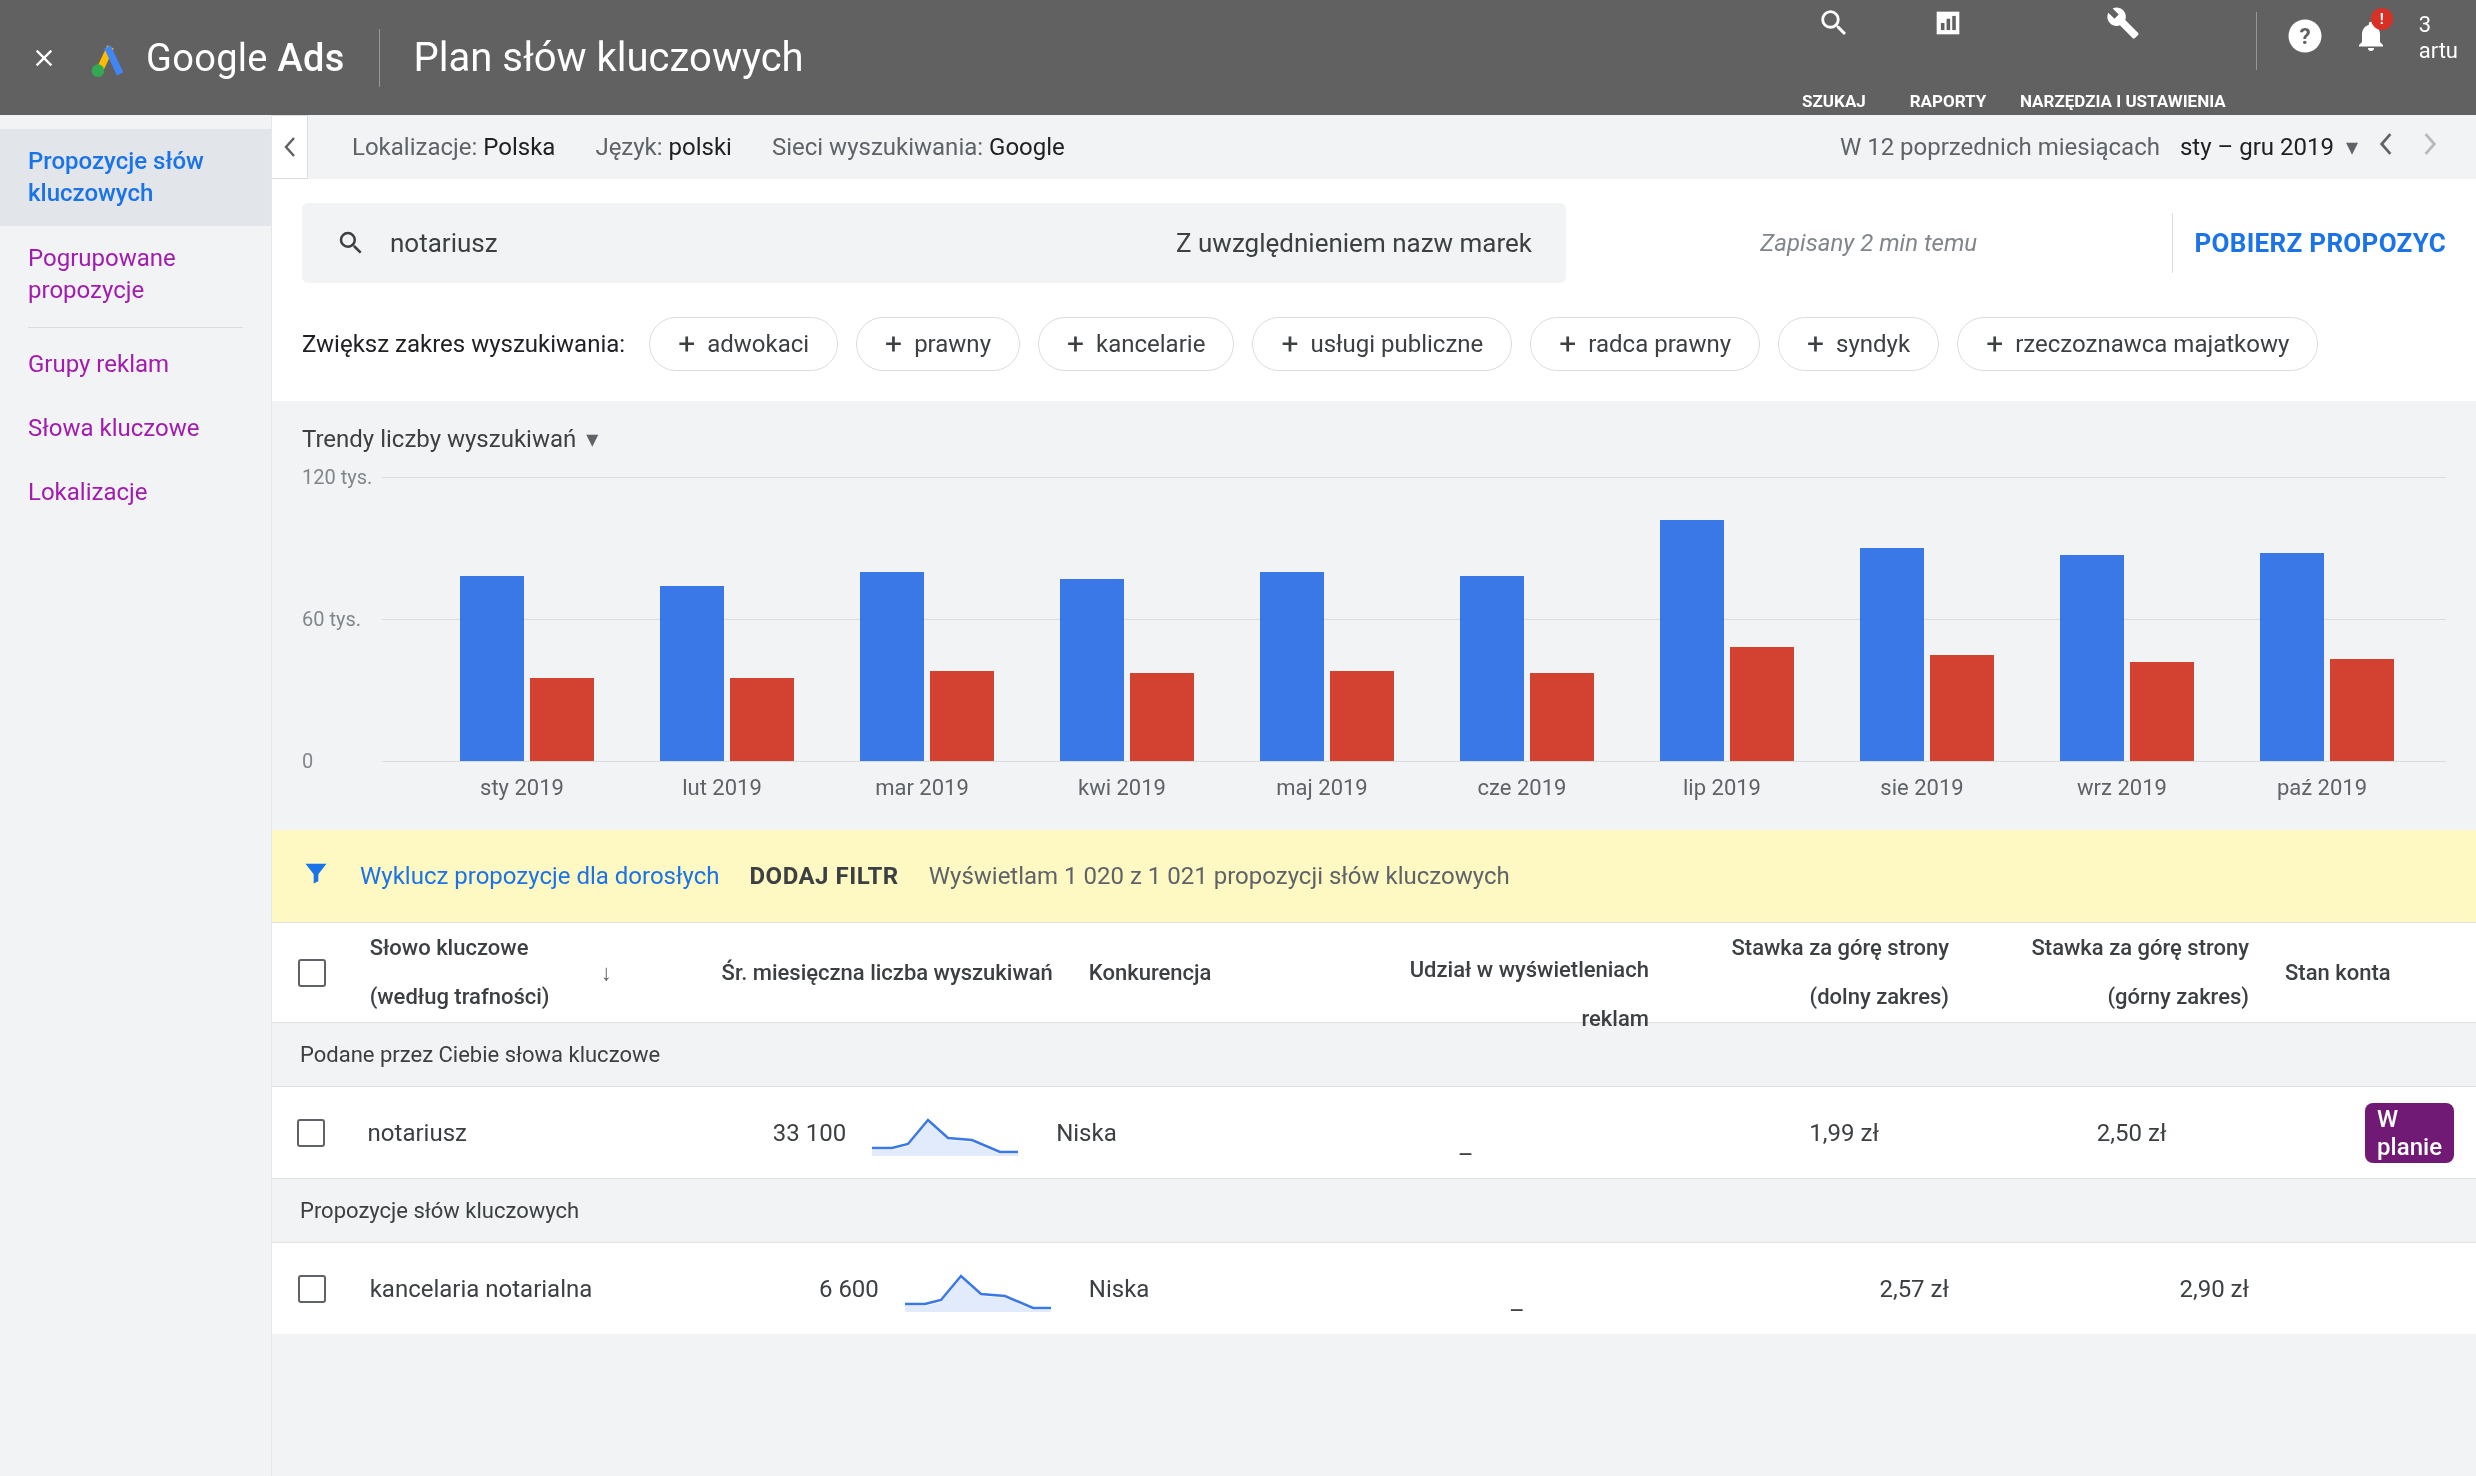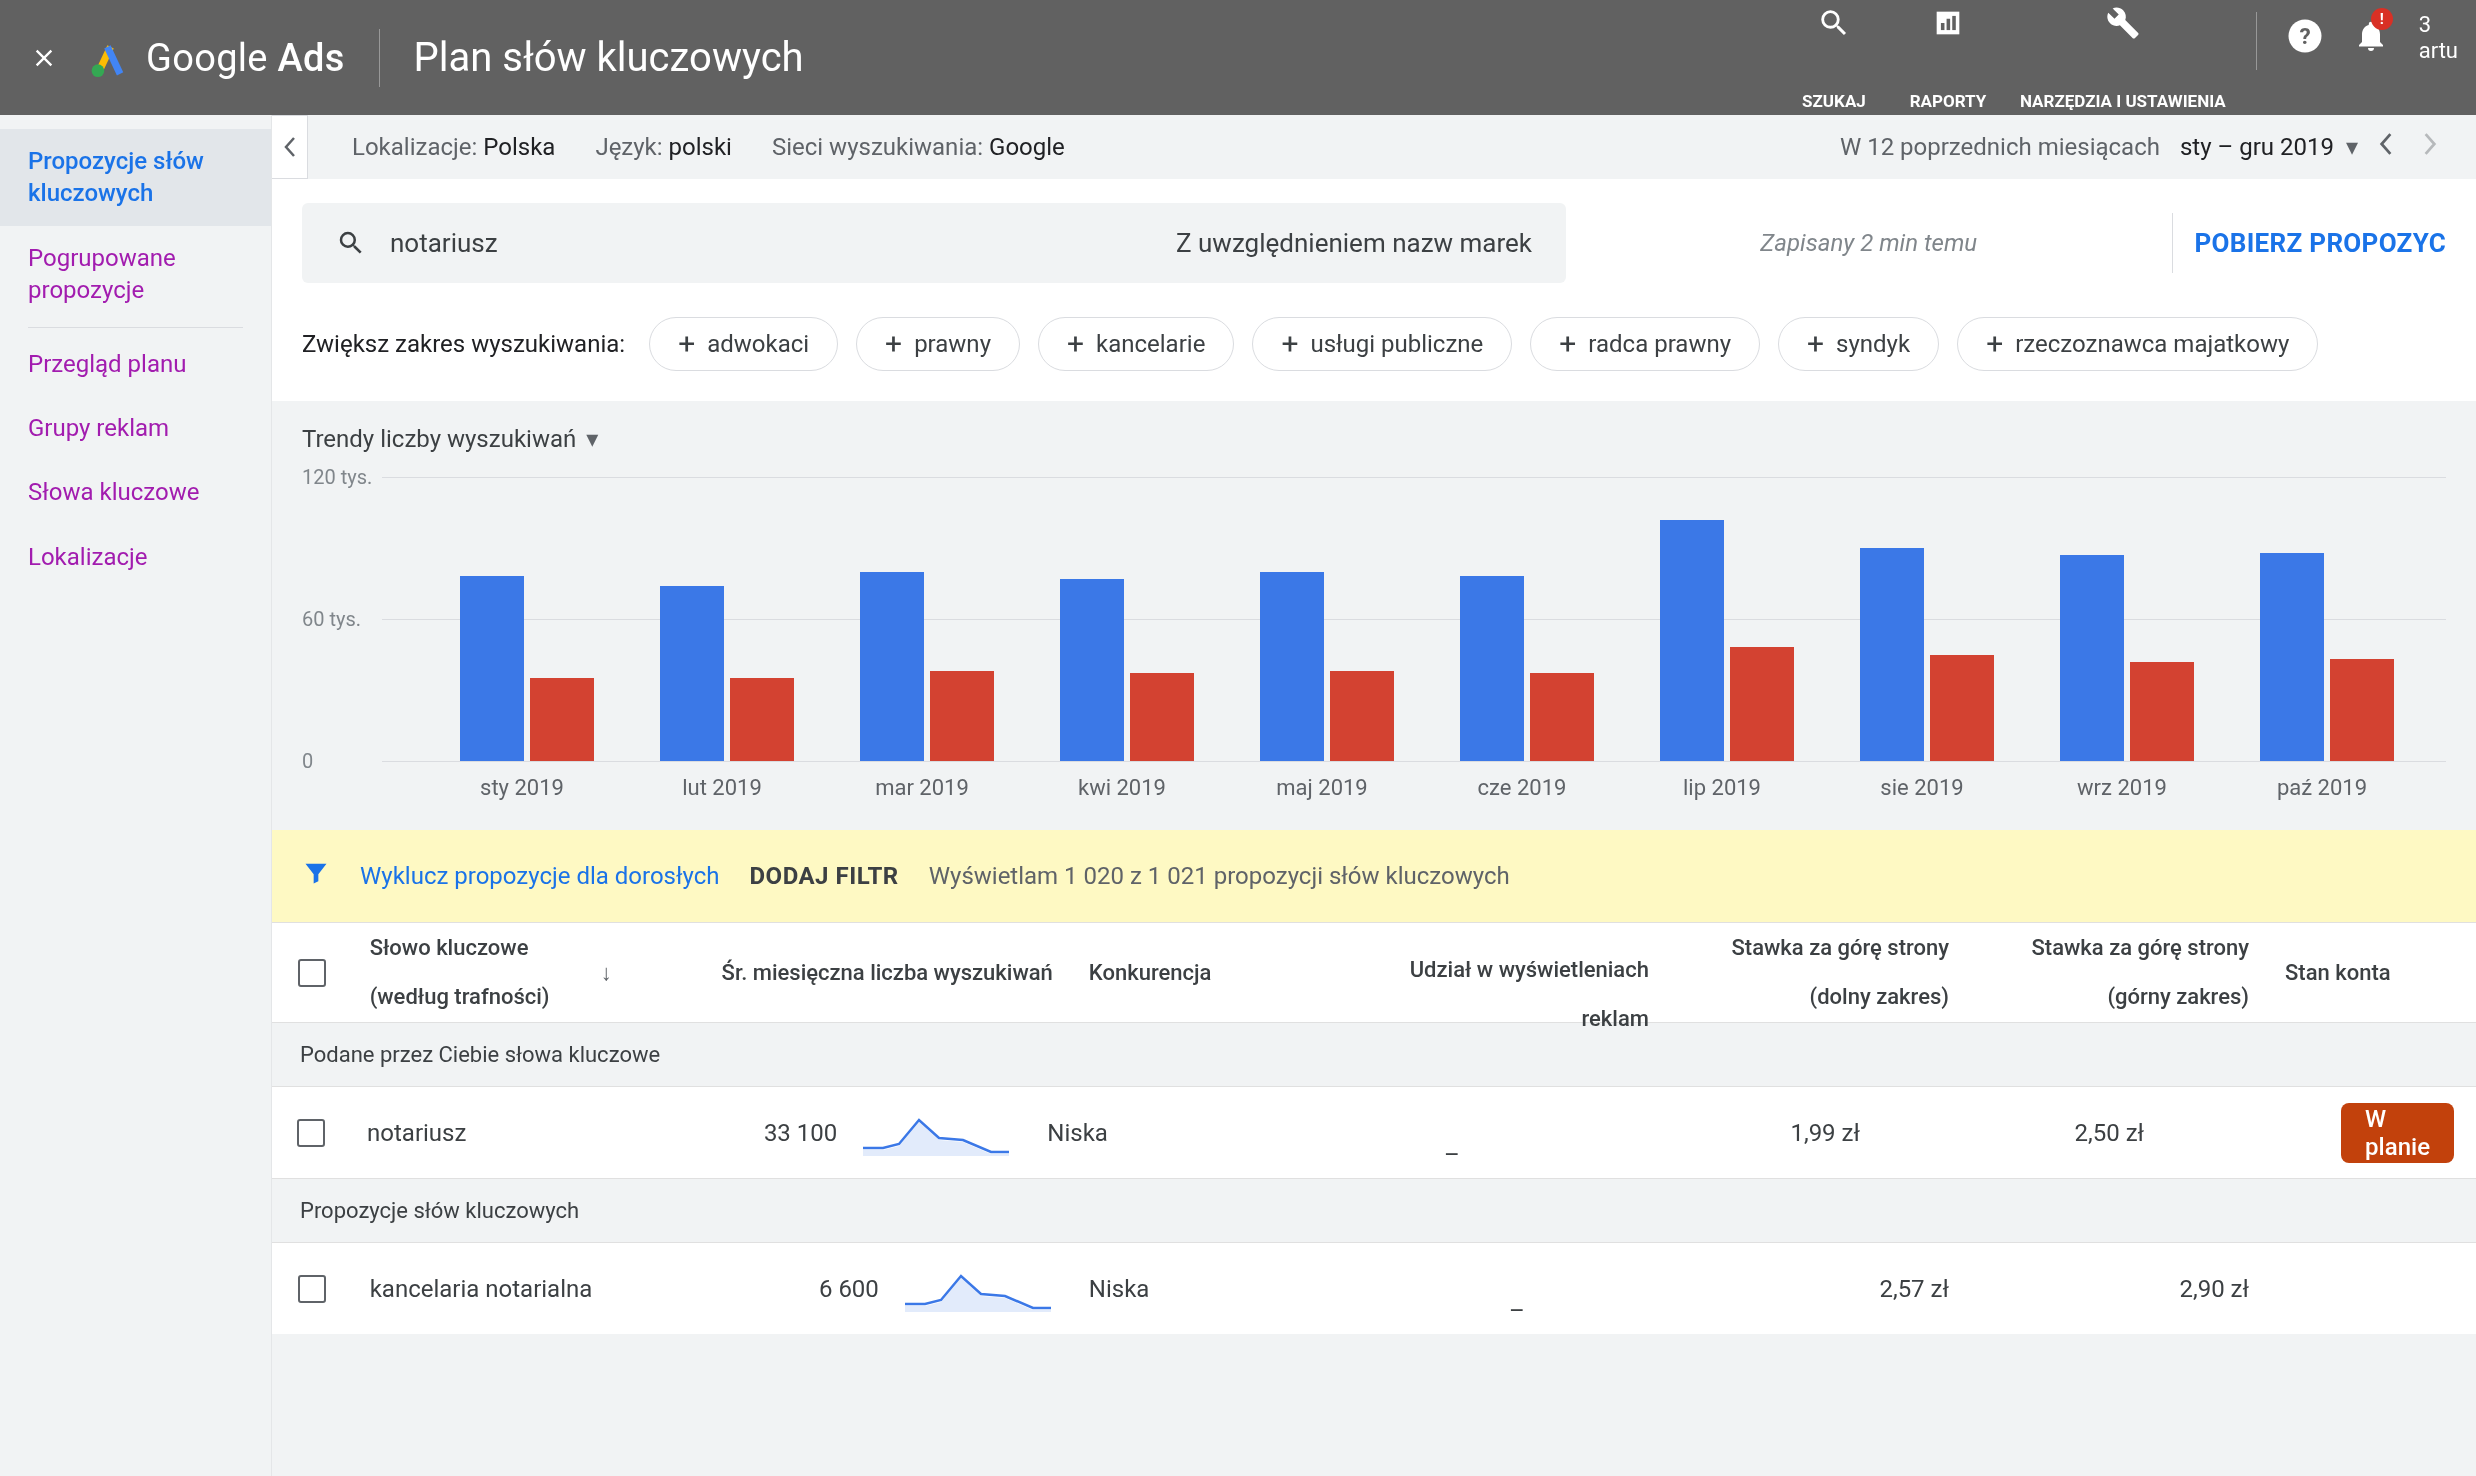--- a/index.html
+++ b/index.html
@@ -121,21 +121,21 @@
   .c-bidlo{width: 302px; justify-content:flex-end;}
   .c-bidhi{width: 302px; justify-content:flex-end;}
   .c-acct{ width: 170px; }
   .c-plan{ flex:1; justify-content:flex-end; padding-right: 22px;}
   .thead .multi { display:flex; flex-direction:column; align-items:flex-end; line-height:1.3; text-align:right; width:100%;gap:20px;}
   .thead .c-kw .multi { align-items:flex-start; text-align:left;}
   .sort-ind { margin-left: 24px; color:#5f6368; }
   .chk { width:28px; height:28px; border:2.5px solid #5f6368; border-radius:3px; cursor:pointer;}
   .section-row { background:#f1f3f4; height:64px; font-size:22px; color:#3c4043; display:flex; align-items:center; padding-left: 28px; border-top:1px solid #e0e0e0;}
   .spark { width: 150px; height: 46px; }
-  .plan-pill { background:#c2410c; color:#fff; height:60px; padding:0 24px; border-radius:8px; display:flex; align-items:center; font-size:24px; font-weight:500;}
+  .plan-pill { background:#701a75; color:#fff; height:60px; padding:0 12px; border-radius:8px; display:flex; align-items:center; font-size:24px; font-weight:500;}
 </style>
 </head>
 <body>
 
 <div class="header">
   <div class="close">
     <svg viewBox="0 0 24 24">
         <path d="M19 6.41 17.59 5 12 10.59 6.41 5 5 6.41 10.59 12 5 17.59 6.41 19 12 13.41 17.59 19 19 17.59 13.41 12z" fill="#fff"></path>
       </svg>
   </div>
@@ -199,21 +199,20 @@
     </div>
   </div>
 </div>
 
 <div class="main">
 
   <div class="sidebar">
     <div class="sidebar-item active">Propozycje słów kluczowych</div>
     <div class="sidebar-item">Pogrupowane propozycje</div>
     <div class="sidebar-sep"></div>
-    <div class="sidebar-item">Przegląd planu</div>
     <div class="sidebar-item">Grupy reklam</div>
     <div class="sidebar-item">Słowa kluczowe</div>
     <div class="sidebar-item">Lokalizacje</div>
   </div>
 
   <div class="content">
 
     <div class="settings-bar">
       <div class="collapse-btn">
         <svg width="14" height="22" viewBox="0 0 14 22">

